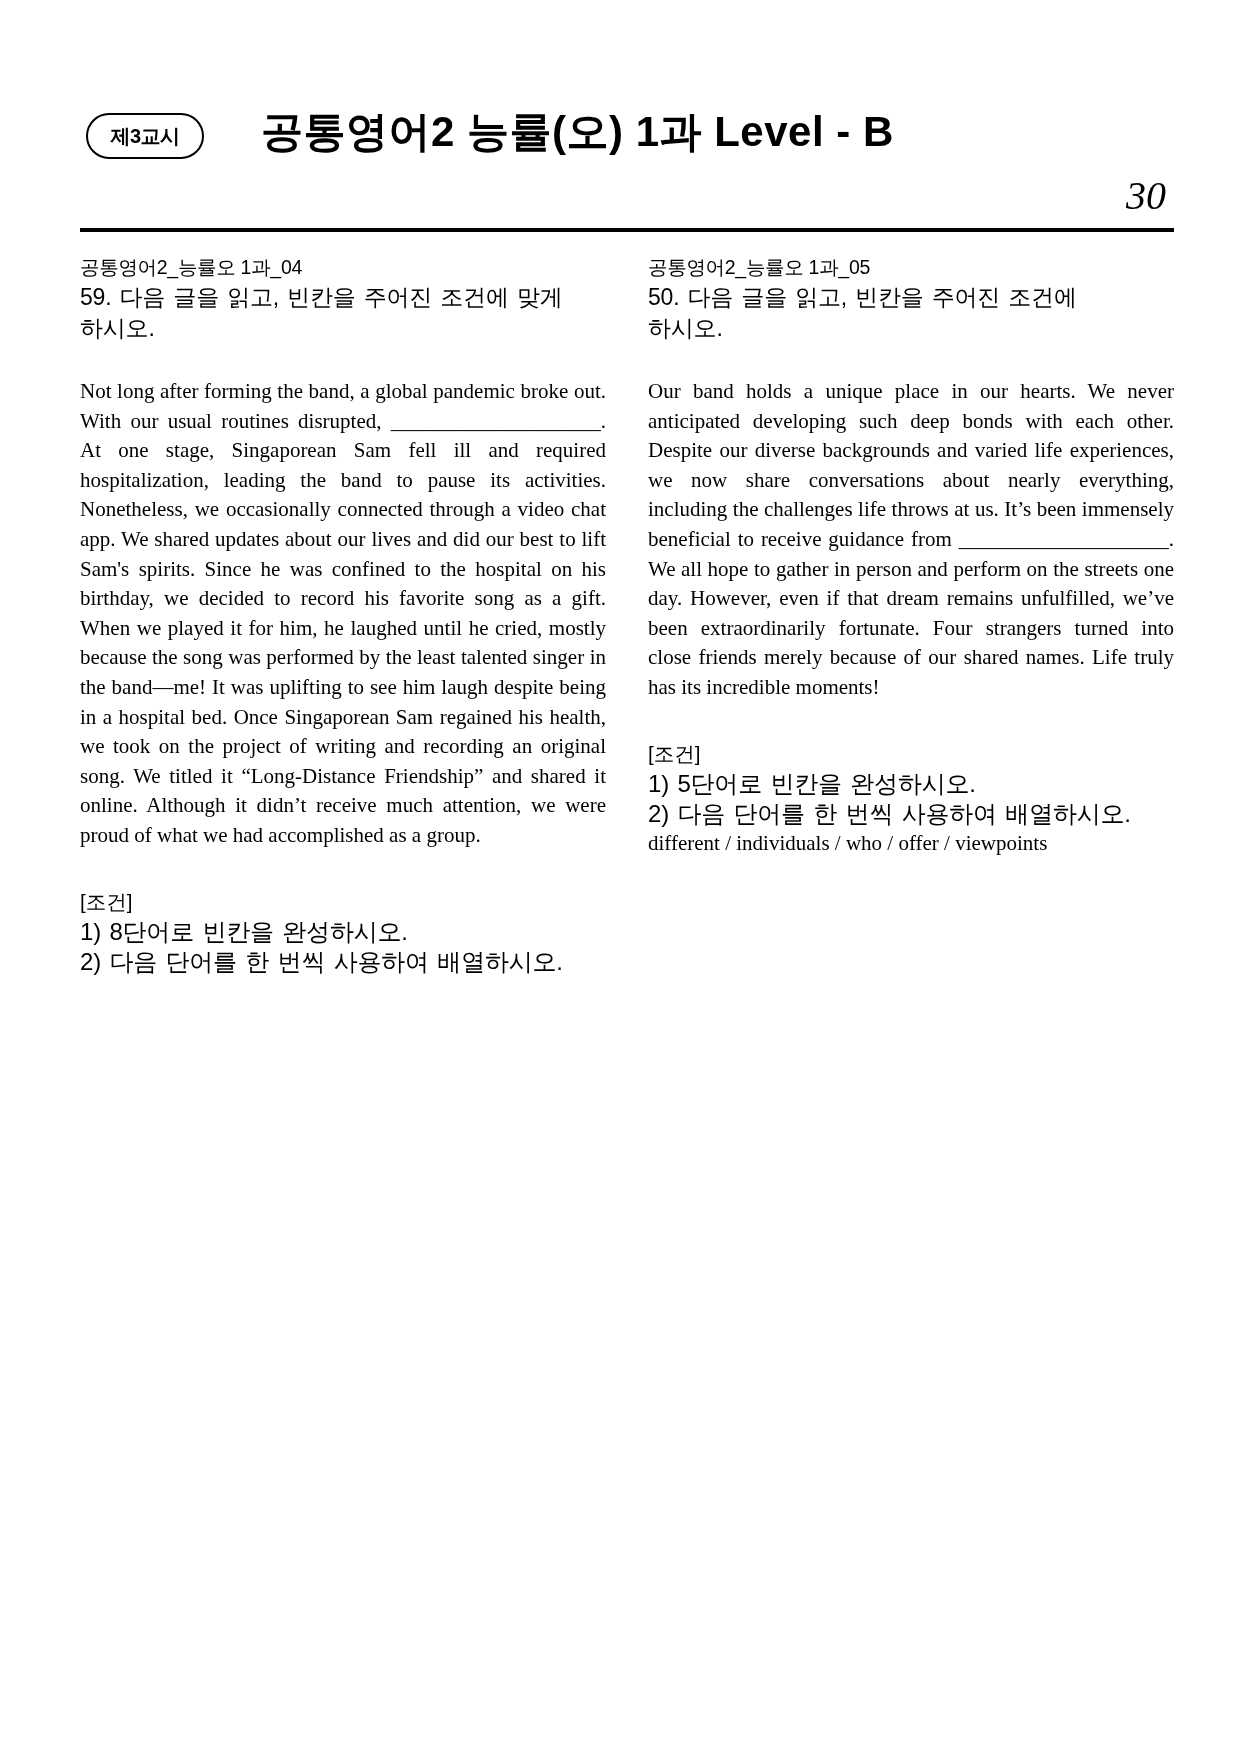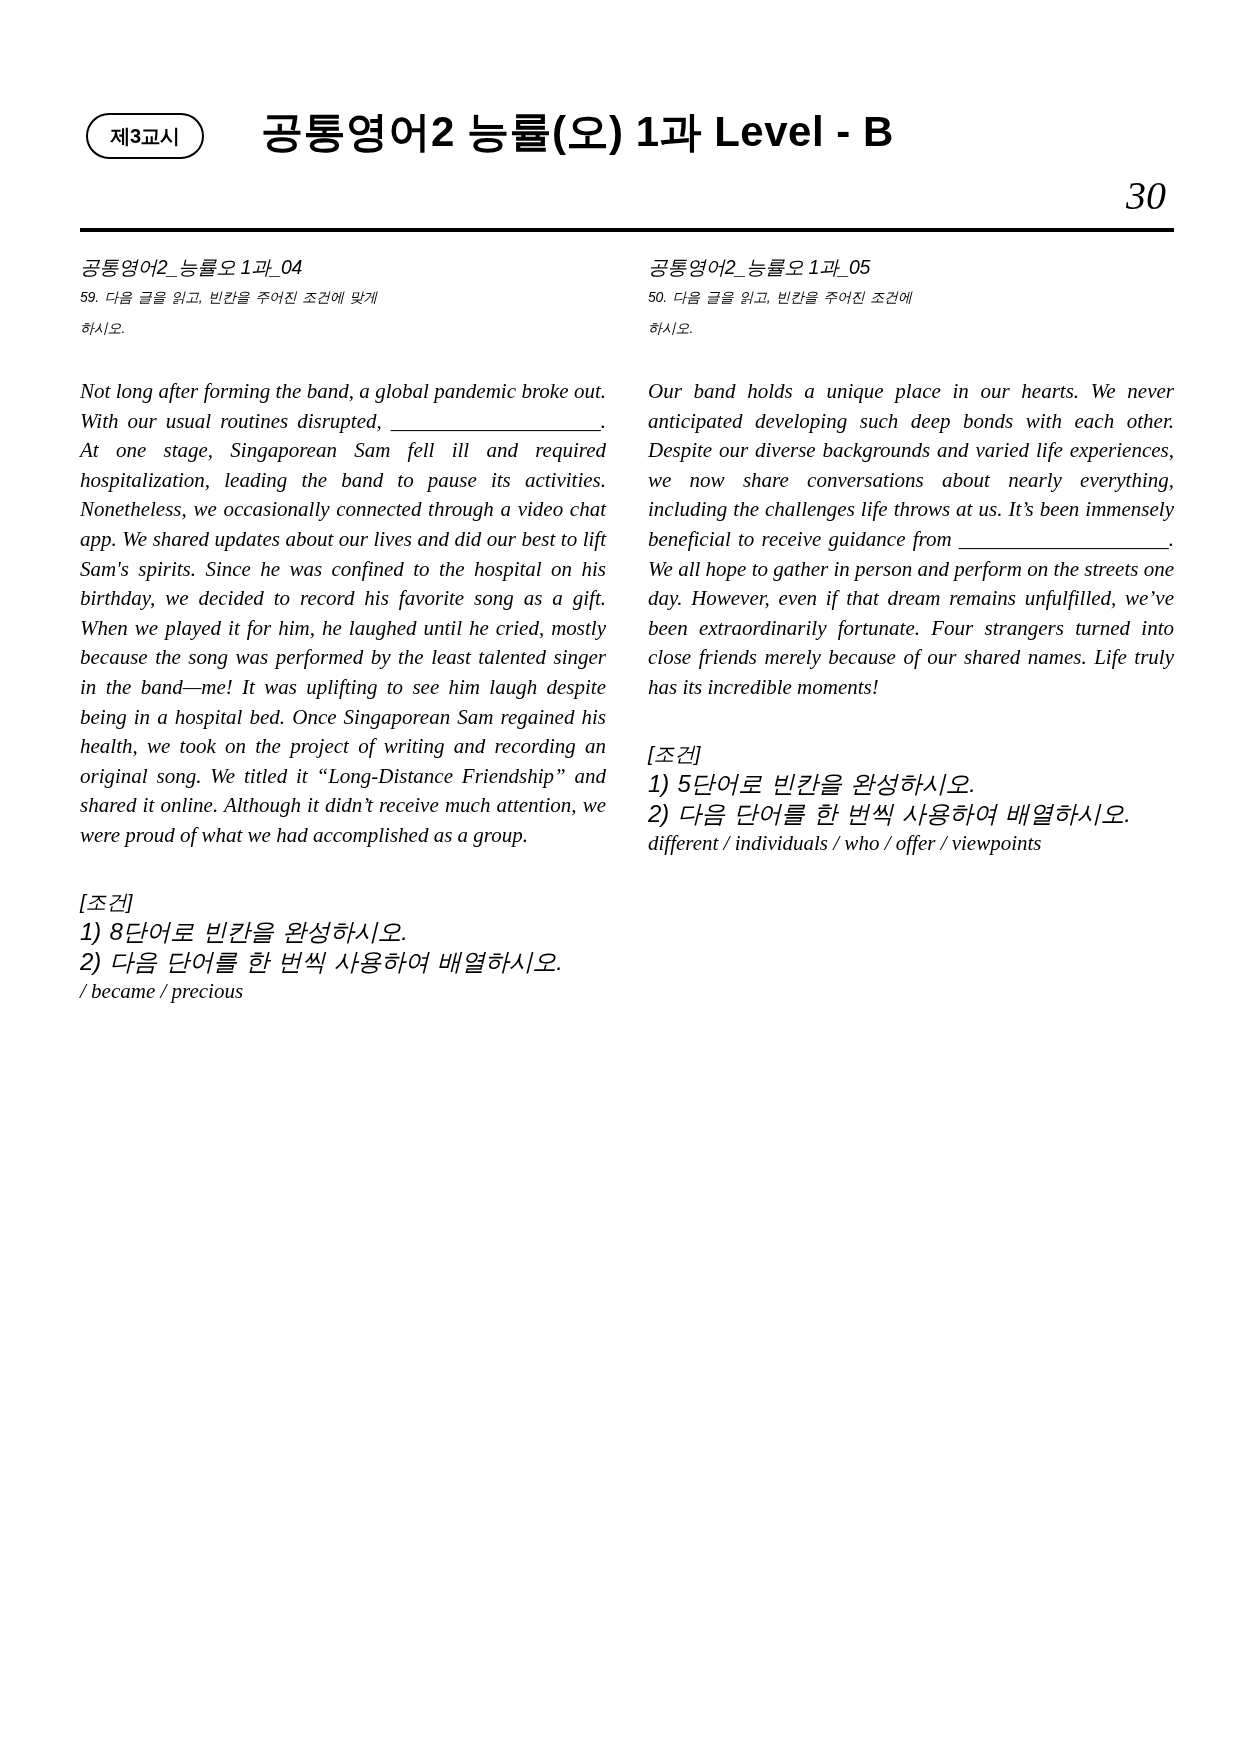--- a/index.html
+++ b/index.html
@@ -79,37 +79,36 @@
   }
 
   
   .columns {
     position: absolute;
     left: 72px;
     top: 252px;
     width: 1094px;
     display: flex;
     gap: 42px;
-    font-style: italic;
   }
   .col {
     width: 526px;
   }
 
   .slug {
     font-family: "Liberation Sans", "DejaVu Sans", sans-serif;
     font-size: 19.5px;
     line-height: 30px;
     letter-spacing: -0.3px;
     margin: 0 0 0 0;
     white-space: nowrap;
   }
   .question-line {
     font-family: "Liberation Sans", "DejaVu Sans", sans-serif;
-    font-size: 14px;
+    font-size: 23px;
     line-height: 31px;
     letter-spacing: -0.2px;
     text-align: justify;
     text-justify: inter-word;
     margin: 0;
     word-spacing: 2px;
   }
   .question-line.tail {
     text-align: left;
   }
@@ -164,21 +163,20 @@
   <div class="columns">
 
     <div class="col">
       <p class="slug">공통영어2_능률오 1과_04</p>
       <p class="question-line">59. 다음 글을 읽고, 빈칸을 주어진 조건에 맞게</p>
       <p class="question-line tail">하시오.</p>
       <p class="passage">Not long after forming the band, a global pandemic broke out. With our usual routines disrupted, ____________________. At one stage, Singaporean Sam fell ill and required hospitalization, leading the band to pause its activities. Nonetheless, we occasionally connected through a video chat app. We shared updates about our lives and did our best to lift Sam's spirits. Since he was confined to the hospital on his birthday, we decided to record his favorite song as a gift. When we played it for him, he laughed until he cried, mostly because the song was performed by the least talented singer in the band—me! It was uplifting to see him laugh despite being in a hospital bed. Once Singaporean Sam regained his health, we took on the project of writing and recording an original song. We titled it “Long-Distance Friendship” and shared it online. Although it didn’t receive much attention, we were proud of what we had accomplished as a group.</p>
       <p class="cond-head">[조건]</p>
       <p class="cond-item">1) 8단어로 빈칸을 완성하시오.</p>
       <p class="cond-item">2) 다음 단어를 한 번씩 사용하여 배열하시오.</p>
-      <p class="word-bank nojust">/ became / precious</p>
     </div>
 
     <div class="col">
       <p class="slug">공통영어2_능률오 1과_05</p>
       <p class="question-line">50. 다음 글을 읽고, 빈칸을 주어진 조건에</p>
       <p class="question-line tail">하시오.</p>
       <p class="passage">Our band holds a unique place in our hearts. We never anticipated developing such deep bonds with each other. Despite our diverse backgrounds and varied life experiences, we now share conversations about nearly everything, including the challenges life throws at us. It’s been immensely beneficial to receive guidance from ____________________. We all hope to gather in person and perform on the streets one day. However, even if that dream remains unfulfilled, we’ve been extraordinarily fortunate. Four strangers turned into close friends merely because of our shared names. Life truly has its incredible moments!</p>
       <p class="cond-head">[조건]</p>
       <p class="cond-item">1) 5단어로 빈칸을 완성하시오.</p>
       <p class="cond-item">2) 다음 단어를 한 번씩 사용하여 배열하시오.</p>

